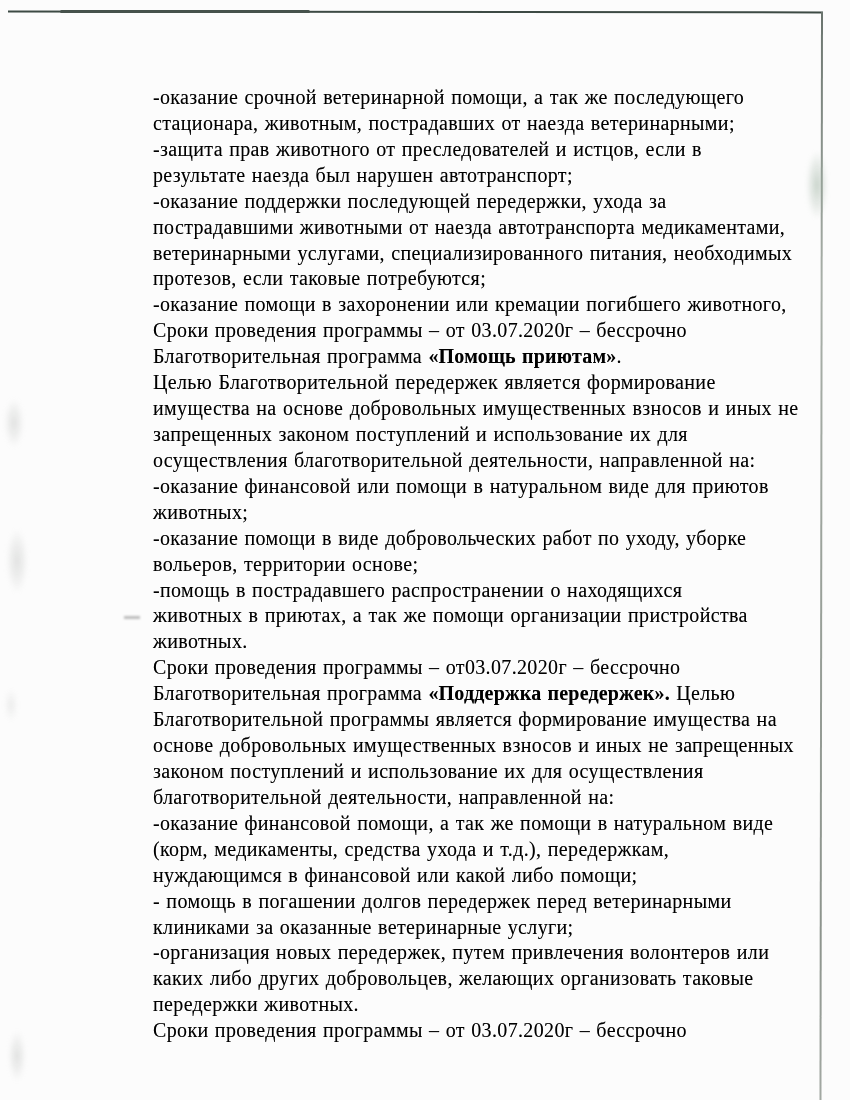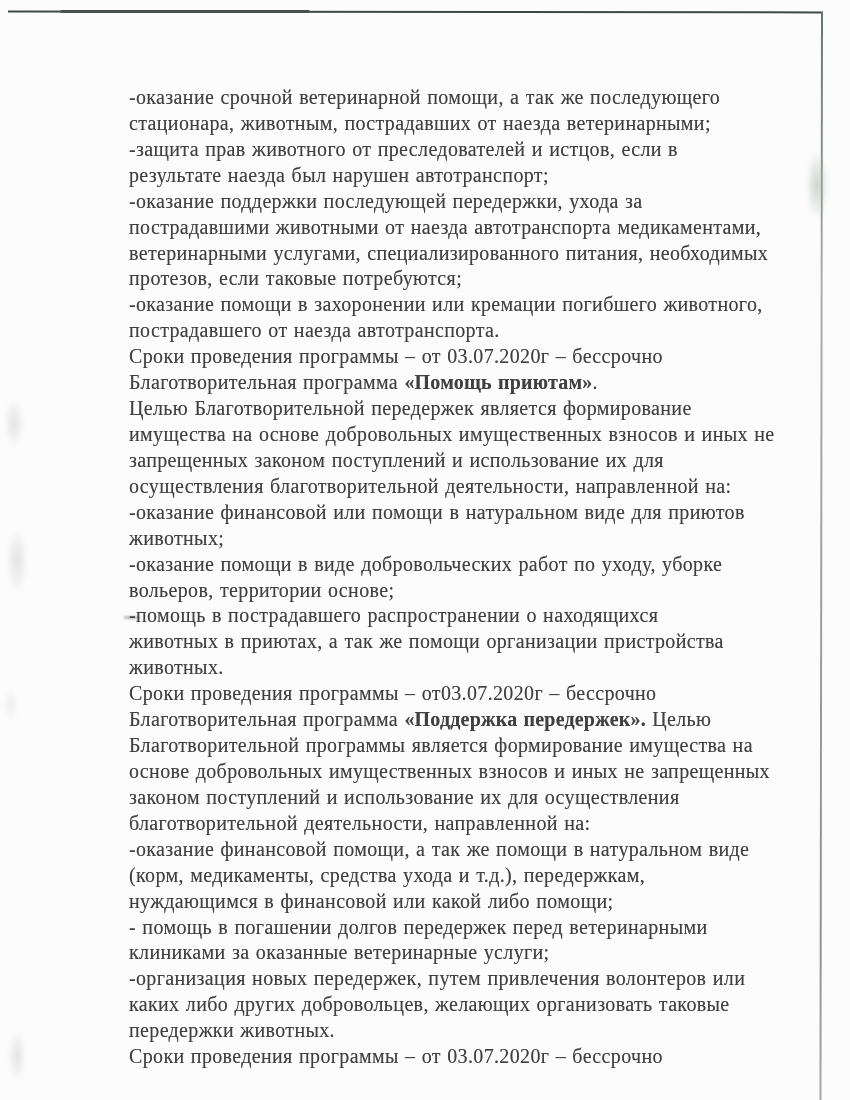--- a/index.html
+++ b/index.html
@@ -57,27 +57,27 @@
   .dash-artifact {
     position: absolute;
     left: 124px; top: 616px;
     width: 16px; height: 3px;
     background: rgba(140,140,140,0.55);
     filter: blur(0.8px);
   }
   
   .doc {
     position: absolute;
-    left: 129px; top: 85px;
+    left: 153px; top: 85px;
     width: 660px;
     font-size: 20px;
     line-height: 25.92px;
     letter-spacing: 0.35px;
     word-spacing: 1px;
-    color: #404040;
+    color: #000000;
     text-shadow: 0 0 0.5px rgba(60,60,60,0.45);
   }
   .doc .line { white-space: nowrap; }
   .doc .line b { font-weight: bold; letter-spacing: 0.2px; }
 </style>
 </head>
 <body>
 
 <div class="page">
   <div class="scan-line-top"></div>
@@ -92,21 +92,20 @@
   <div class="doc" id="doc">
       <div class="line"><span>-оказание срочной ветеринарной помощи, а так же последующего</span></div>
       <div class="line"><span>стационара, животным, пострадавших от наезда ветеринарными;</span></div>
       <div class="line"><span>-защита прав животного от преследователей и истцов, если в</span></div>
       <div class="line"><span>результате наезда был нарушен автотранспорт;</span></div>
       <div class="line"><span>-оказание поддержки последующей передержки, ухода за</span></div>
       <div class="line"><span>пострадавшими животными от наезда автотранспорта медикаментами,</span></div>
       <div class="line"><span>ветеринарными услугами, специализированного питания, необходимых</span></div>
       <div class="line"><span>протезов, если таковые потребуются;</span></div>
       <div class="line"><span>-оказание помощи в захоронении или кремации погибшего животного,</span></div>
-      <div class="line"><span>пострадавшего от наезда автотранспорта.</span></div>
       <div class="line"><span>Сроки проведения программы – от 03.07.2020г – бессрочно</span></div>
       <div class="line"><span>Благотворительная программа </span><b>«Помощь приютам»</b><span>.</span></div>
       <div class="line"><span>Целью Благотворительной передержек является формирование</span></div>
       <div class="line"><span>имущества на основе добровольных имущественных взносов и иных не</span></div>
       <div class="line"><span>запрещенных законом поступлений и использование их для</span></div>
       <div class="line"><span>осуществления благотворительной деятельности, направленной на:</span></div>
       <div class="line"><span>-оказание финансовой или помощи в натуральном виде для приютов</span></div>
       <div class="line"><span>животных;</span></div>
       <div class="line"><span>-оказание помощи в виде добровольческих работ по уходу, уборке</span></div>
       <div class="line"><span>вольеров, территории основе;</span></div>

